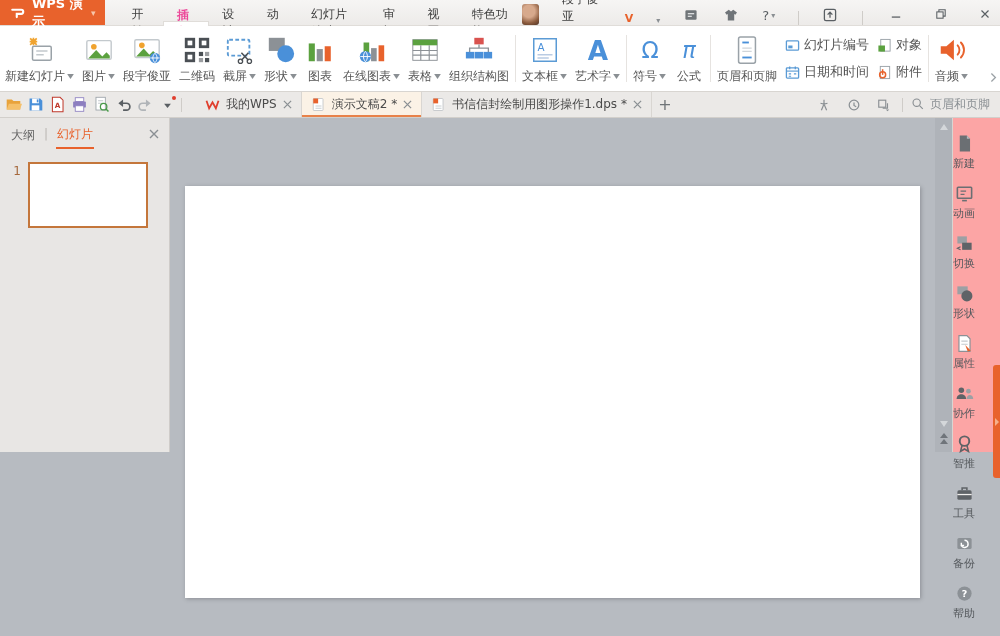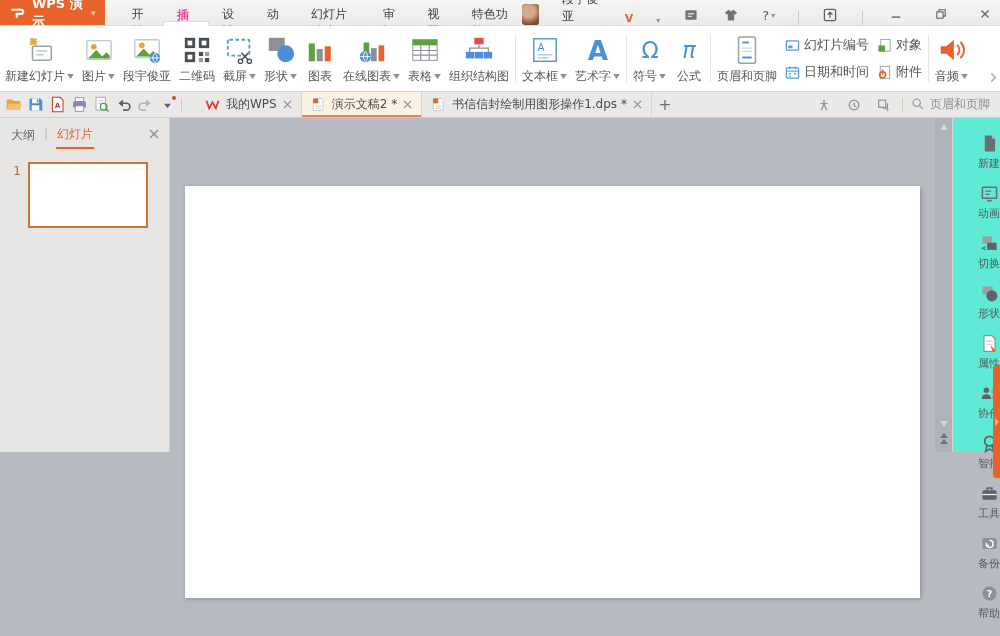--- a/index.html
+++ b/index.html
@@ -77,21 +77,21 @@
   .canvas { flex:1; background:#b7bbc1; position:relative; min-width:0; }
   .slide-page { position:absolute; left:15px; top:68px; width:735px; height:412px; background:#fff; box-shadow:1px 1px 4px rgba(60,60,70,.35); }
   .vscroll { position:absolute; top:0; right:0; bottom:0; width:17px; background:#afb3b9; display:flex; flex-direction:column; align-items:center; }
   .tri { width:0; height:0; border-left:4.5px solid transparent; border-right:4.5px solid transparent; }
   .tri-up { border-bottom:6px solid #d4d7da; margin-top:6px; }
   .scroll-fill { flex:1; }
   .tri-down { border-top:6px solid #d4d7da; margin-bottom:6px; }
   .dbl-up { display:flex; flex-direction:column; gap:1px; margin-bottom:8px; }
   .dbl-up .t { width:0; height:0; border-left:4.5px solid transparent; border-right:4.5px solid transparent; border-bottom:5px solid #6f747a; }
 
-  .right-sidebar { width:48px; background:#5eead4; border-left:1px solid #d8d5d1; display:flex; flex-direction:column; align-items:flex-end; padding:7px 0 4px; }
+  .right-sidebar { width:48px; background:#fca5a5; border-left:1px solid #d8d5d1; display:flex; flex-direction:column; align-items:flex-start; padding:7px 0 4px; }
   .rs-handle { width:22px; height:4px; border-radius:2px; background:#d2cfca; margin-bottom:9px; }
   .rs-item { display:flex; flex-direction:column; align-items:center; gap:3px; margin-bottom:13px; }
   .rs-item .icon svg { width:19px; height:19px; display:block; }
   .rs-label { font-size:11px; color:#55595d; white-space:nowrap; }
 
   .orange-strip { position:absolute; right:0; top:365px; width:7px; height:113px; background:#e8622c; border-radius:3px 0 0 3px; display:flex; align-items:center; justify-content:center; }
   .orange-strip .arr { width:0; height:0; border-top:4px solid transparent; border-bottom:4px solid transparent; border-left:4px solid #f6b astro; border-left:4px solid #f6b18a; }
 </style>
 </head>
 <body>

